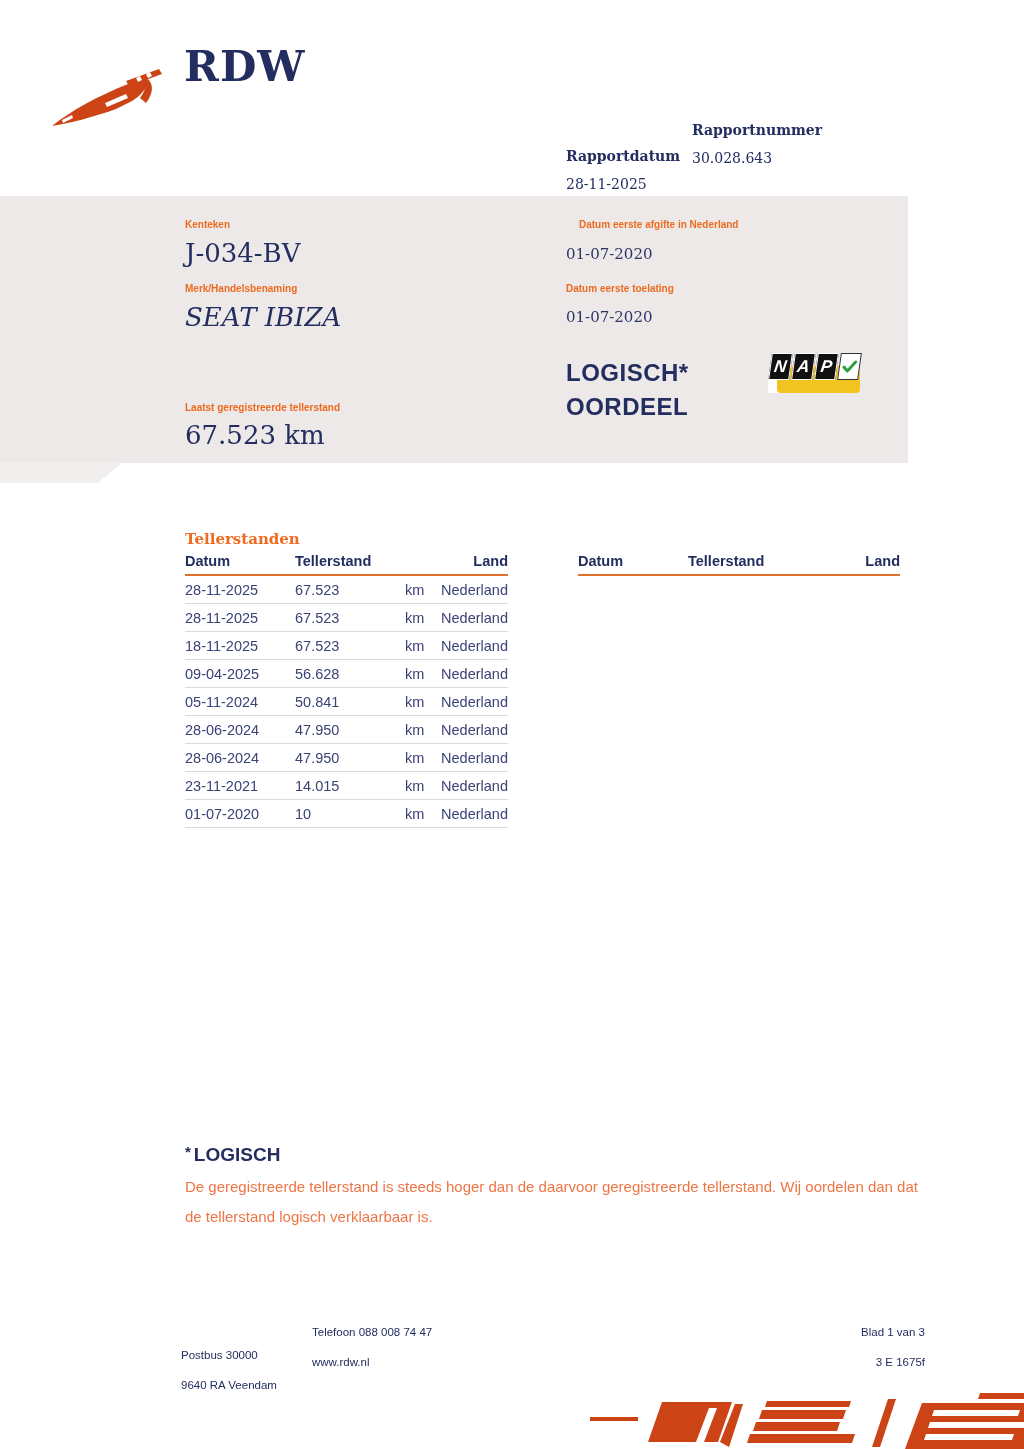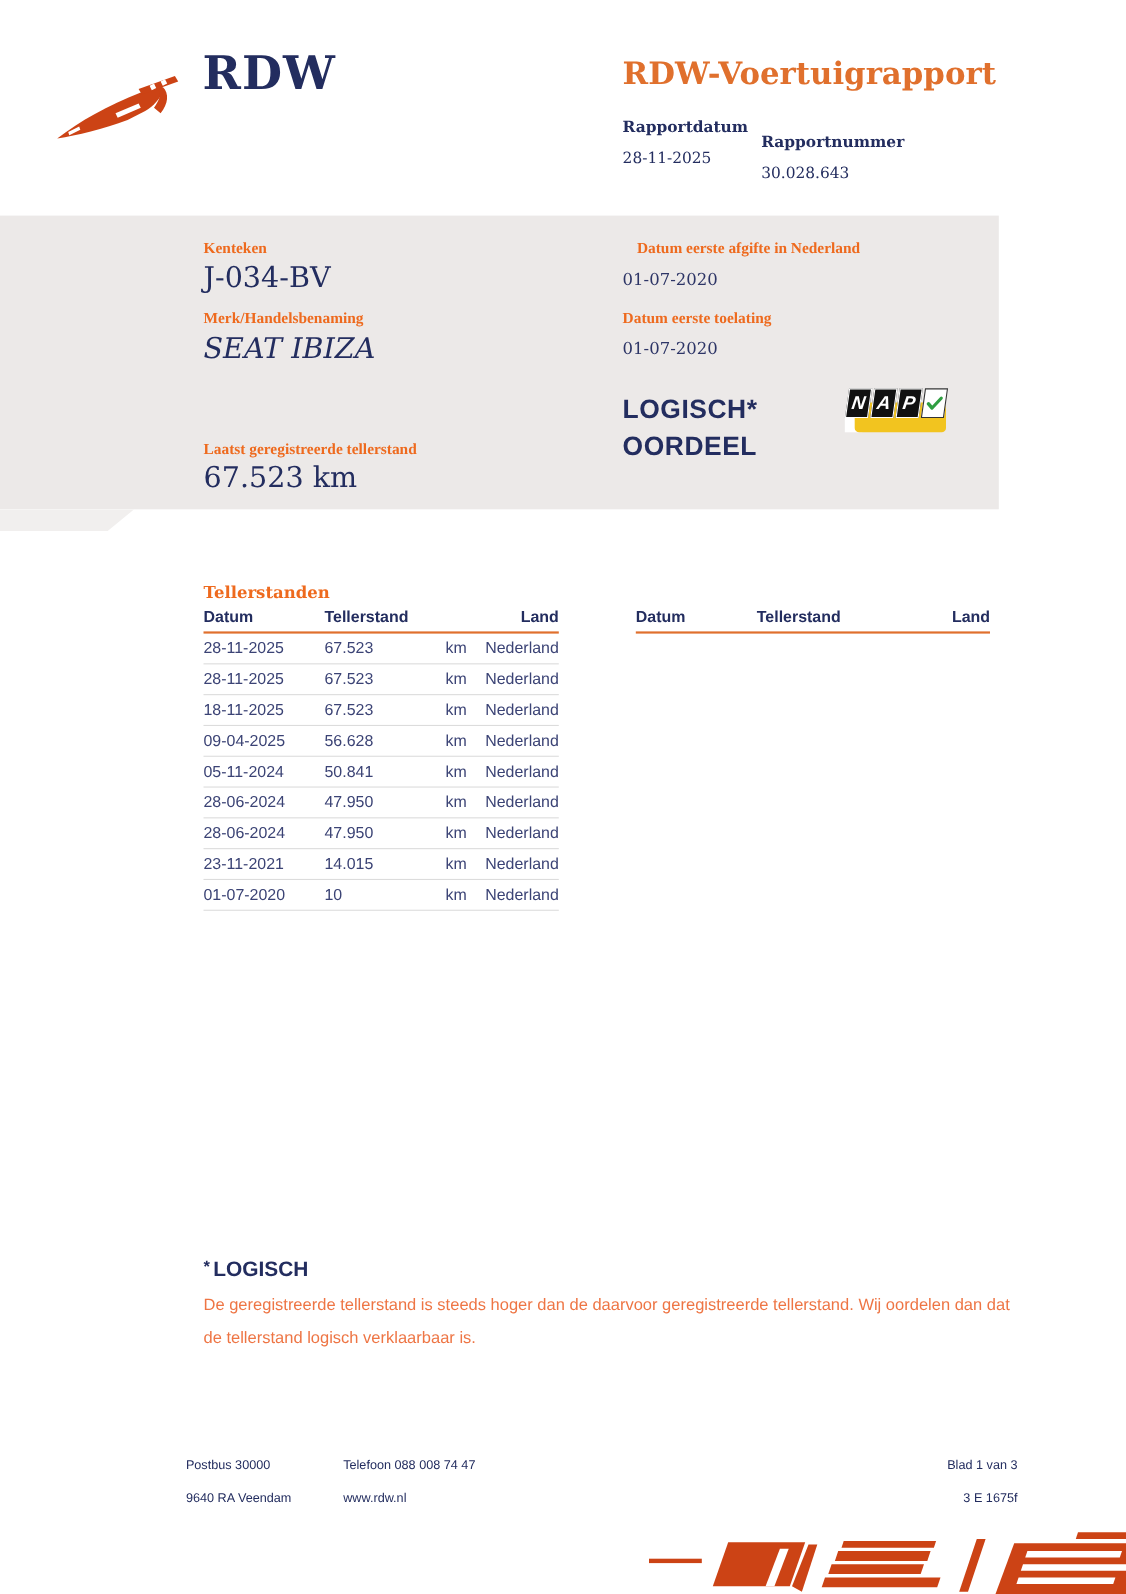--- a/index.html
+++ b/index.html
@@ -33,36 +33,36 @@
     color:var(--orange-title);letter-spacing:0px;
   }
   .meta-label{
     font-family:"DejaVu Serif",serif;font-weight:700;font-size:14px;color:var(--navy);
   }
   .meta-value{
     font-family:"DejaVu Serif",serif;font-weight:400;font-size:14px;color:var(--navy);
     margin-top:12px;
   }
   .meta-col{position:absolute;top:108px;display:flex;flex-direction:column;}
-  .meta-col.date{left:566px;}
+  .meta-col.date{left:566px;margin-top:40px;}
   .meta-col.number{left:692px;margin-top:14px;}
 
   
   .panel{
     position:absolute;left:0;top:196px;width:908px;height:267px;
     background:var(--panel-gray);
   }
   .panel-notch{
     position:absolute;left:0;top:463px;width:122px;height:20px;
     background:var(--panel-gray-light);
     clip-path:polygon(0 0,100% 0,80% 100%,0 100%);
   }
   .field-label{
     position:absolute;
-    font-family:Liberation Serif, serif;font-weight:700;font-size:14px;
+    font-family:Liberation Sans, sans-serif;font-weight:700;font-size:10px;
     color:var(--orange-label);
   }
   .field-value-lg{
     position:absolute;
     font-family:"DejaVu Serif",serif;font-weight:400;font-size:26px;
     color:var(--navy);
   }
   .field-value-sm{
     position:absolute;
     font-family:"DejaVu Serif",serif;font-weight:400;font-size:15px;
@@ -125,21 +125,21 @@
     line-height:30px;
   }
 
   
   .footer-cell{
     position:absolute;
     font-family:"Liberation Sans",sans-serif;font-size:11.5px;color:var(--navy);
   }
   .f-r1{top:1326px;}
   .f-r2{top:1356px;}
-  .f-c1{left:169px;}
+  .f-c1{left:181px;margin-top:23px;}
   .f-c2{left:312px;}
   .f-c3{right:99px;text-align:right;}
 
   
   .bottom-graphic{position:absolute;right:0;bottom:0;}
 </style>
 </head>
 <body>
 
 <div class="page">
@@ -148,21 +148,20 @@
     <path fill="#cc4315" d="M2 68 C22 52 48 38 78 26 L96 19 L99 24 C96 31 90 38 82 43 L66 51 C44 59 20 65 2 68 Z"></path>
     <polygon fill="#cc4315" points="76,23 109,11 112,16 79,28"></polygon>
     <path fill="#cc4315" d="M98 21 C104 27 103 36 96 45 L90 40 C95 33 97 27 94 24 Z"></path>
     <polygon fill="#ffffff" points="55,45 76,36 78,40 57,49"></polygon>
     <polygon fill="#ffffff" points="86,20 90,18 92,22 88,24"></polygon>
     <polygon fill="#ffffff" points="96,16 100,14 102,18 98,20"></polygon>
     <polygon fill="#ffffff" points="12,62 22,57 23,60 13,65"></polygon>
   </svg>
   <div class="brand-word">RDW</div>
 
-  <h1 class="report-title">RDW-Voertuigrapport</h1>
 
   <div class="meta-col date">
     <span class="meta-label">Rapportdatum</span>
     <span class="meta-value">28-11-2025</span>
   </div>
   <div class="meta-col number">
     <span class="meta-label">Rapportnummer</span>
     <span class="meta-value">30.028.643</span>
   </div>
 

